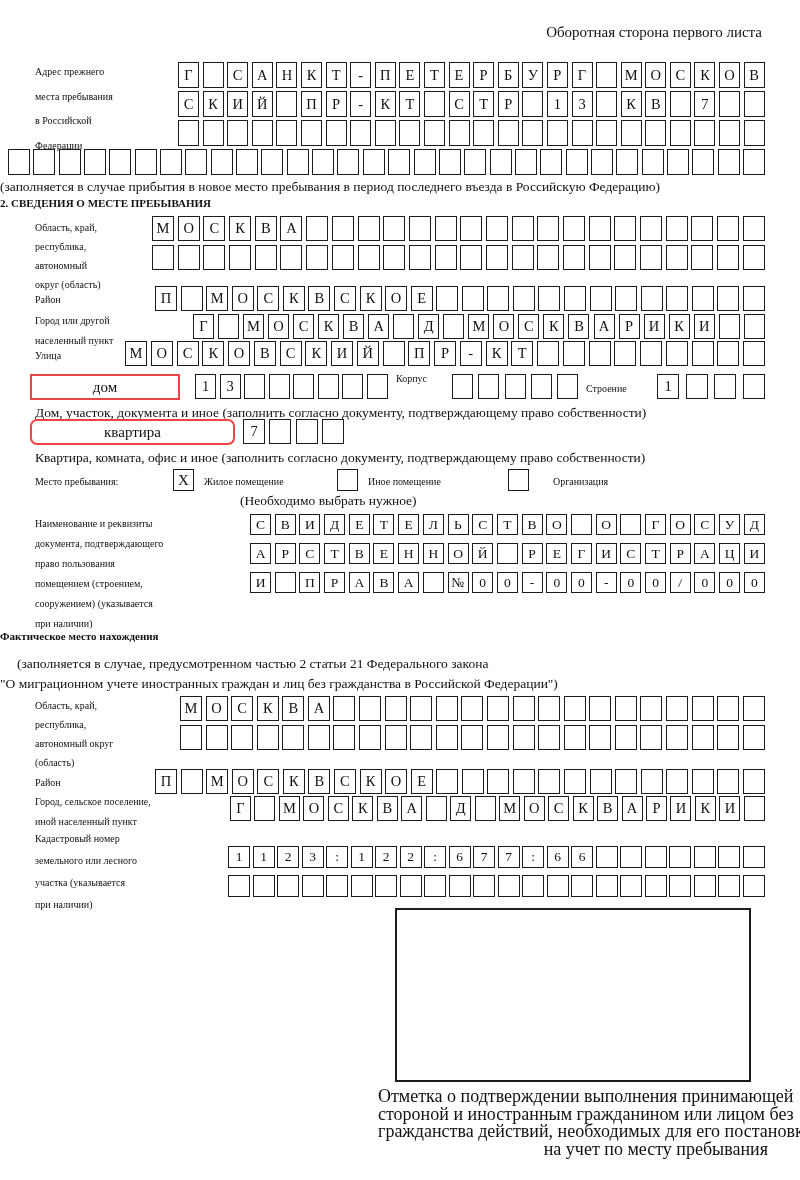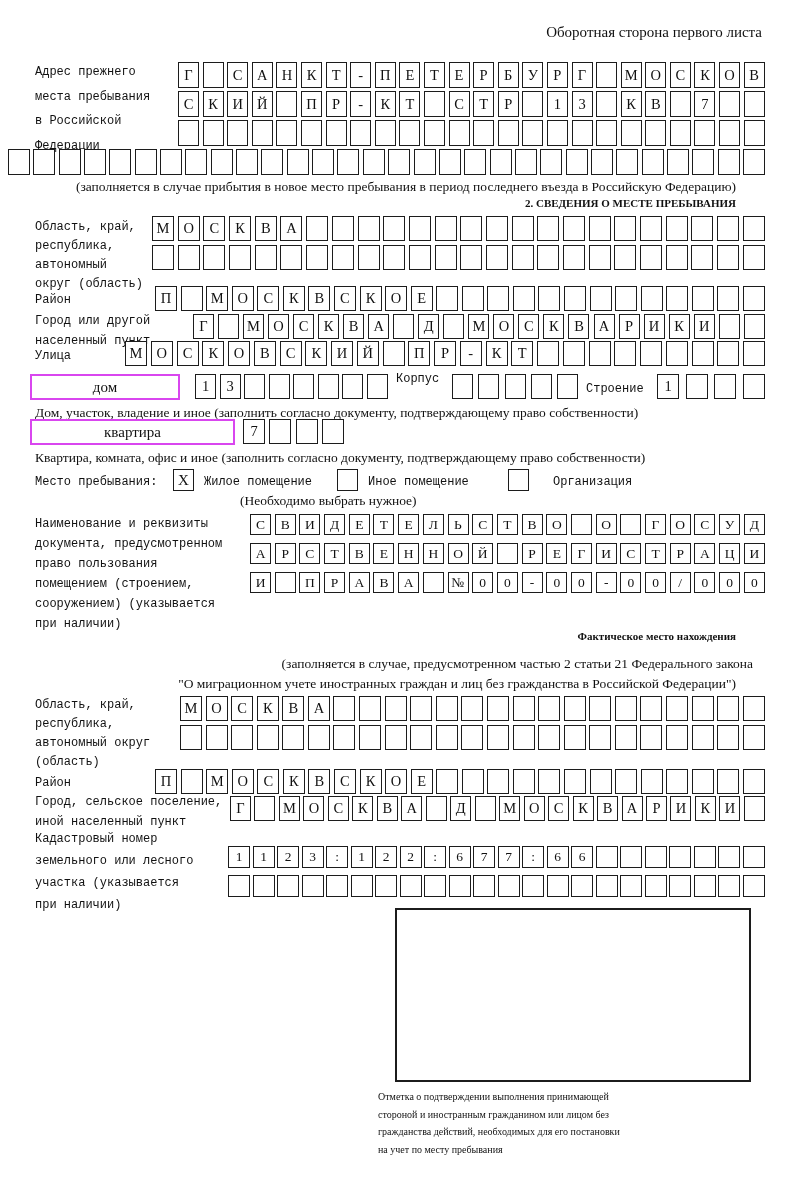--- a/index.html
+++ b/index.html
@@ -1,42 +1,42 @@
 <!DOCTYPE html>
 <html><head>
 <meta charset="utf-8">
 <style>
   html,body{margin:0;padding:0;background:#fff;}
   #page{position:relative;width:800px;height:1180px;background:#fff;
         font-family:"Liberation Serif","DejaVu Serif",serif;color:#111;overflow:hidden;}
   .abs{position:absolute;}
   .note{font-size:15px;}
-  .lbl{font-size:12px;line-height:24.5px;white-space:nowrap;font-family:Liberation Mono, monospace;}
+  .lbl{font-size:10px;line-height:24.5px;white-space:nowrap;}
   .lbl.lh19{line-height:19px;}
   .lbl.lh20{line-height:20px;}
   .lbl.lh22{line-height:22px;}
   .cap{font-size:13.5px;white-space:nowrap;}
-  .center{left:0;width:736px;text-align:right;}
+  .center{left:0;width:736px;text-align:left;}
   .title{font-size:11px;font-weight:bold;}
   .boxrow{display:flex;justify-content:space-between;}
   .cell{box-sizing:border-box;border:1.7px solid #1c1c1c;background:#fff;
         display:flex;align-items:center;justify-content:center;
         font-size:14.5px;line-height:1;}
   .h26 .cell{width:21px;height:26px;}
   .h26w .cell{width:22px;height:26px;}
   .h25 .cell{width:22px;height:25px;}
   .h25n .cell{width:21px;height:25px;}
   .h21 .cell{width:21px;height:21px;font-size:13.5px;}
   .h22 .cell{width:22px;height:22px;font-size:13.5px;}
-  .widebox{box-sizing:border-box;border:2px solid #d946ef;height:26px;
+  .widebox{box-sizing:border-box;border:2px solid #ef4444;height:26px;
            display:flex;align-items:center;justify-content:center;font-size:15px;}
   .ckbox{box-sizing:border-box;border:1.8px solid #1c1c1c;width:21px;height:22px;
          display:flex;align-items:center;justify-content:center;font-size:15px;}
   .bigbox{box-sizing:border-box;border:2px solid #1c1c1c;background:#fff;}
-  .stampcap{font-size:10px;line-height:17.5px;text-align:left;white-space:nowrap;}
+  .stampcap{font-size:18px;line-height:17.5px;text-align:right;white-space:nowrap;}
 </style>
 </head>
 <body>
 
 <div id="page">
 
   <div class="abs note" style="top:24px;right:38px;">Оборотная сторона первого листа</div>
 
   <div class="abs lbl" style="left:35px;top:60px;">
       <div>Адрес прежнего</div>
@@ -323,43 +323,43 @@
       <div class="cell"></div>
       <div class="cell"></div>
     </div>
   <div class="abs lbl" style="left:586px;top:377px;">Строение</div>
   <div class="abs boxrow h25" style="left:657px;top:374px;width:108px;">
       <div class="cell">1</div>
       <div class="cell"></div>
       <div class="cell"></div>
       <div class="cell"></div>
     </div>
-  <div class="abs cap" style="left:35px;top:405px;">Дом, участок, владение и иное (заполнить согласно документу, подтверждающему право собственности)</div>
-
-  <div class="abs widebox" style="left:30px;top:419px;width:205px;">квартира</div>
+  <div class="abs cap" style="left:35px;top:405px;">Дом, участок, документа и иное (заполнить согласно документу, подтверждающему право собственности)</div>
+
+  <div class="abs widebox" style="left:30px;top:419px;width:205px;border-radius:7px;">квартира</div>
   <div class="abs boxrow h25" style="left:243px;top:419px;width:101px;">
       <div class="cell">7</div>
       <div class="cell"></div>
       <div class="cell"></div>
       <div class="cell"></div>
     </div>
   <div class="abs cap" style="left:35px;top:450px;">Квартира, комната, офис и иное (заполнить согласно документу, подтверждающему право собственности)</div>
 
   <div class="abs lbl" style="left:35px;top:470px;">Место пребывания:</div>
   <div class="abs ckbox" style="left:173px;top:469px;">X</div>
   <div class="abs lbl" style="left:204px;top:470px;">Жилое помещение</div>
   <div class="abs ckbox" style="left:337px;top:469px;"></div>
   <div class="abs lbl" style="left:368px;top:470px;">Иное помещение</div>
   <div class="abs ckbox" style="left:508px;top:469px;"></div>
   <div class="abs lbl" style="left:553px;top:470px;">Организация</div>
   <div class="abs cap" style="left:240px;top:493px;">(Необходимо выбрать нужное)</div>
 
   <div class="abs lbl lh20" style="left:35px;top:514px;">
       <div>Наименование и реквизиты</div>
-      <div>документа, предусмотренном</div>
+      <div>документа, подтверждающего</div>
       <div>право пользования</div>
       <div>помещением (строением,</div>
       <div>сооружением) (указывается</div>
       <div>при наличии)</div>
     </div>
   <div class="abs boxrow h21" style="left:250px;top:514px;width:515px;">
       <div class="cell">С</div>
       <div class="cell">В</div>
       <div class="cell">И</div>
       <div class="cell">Д</div>

